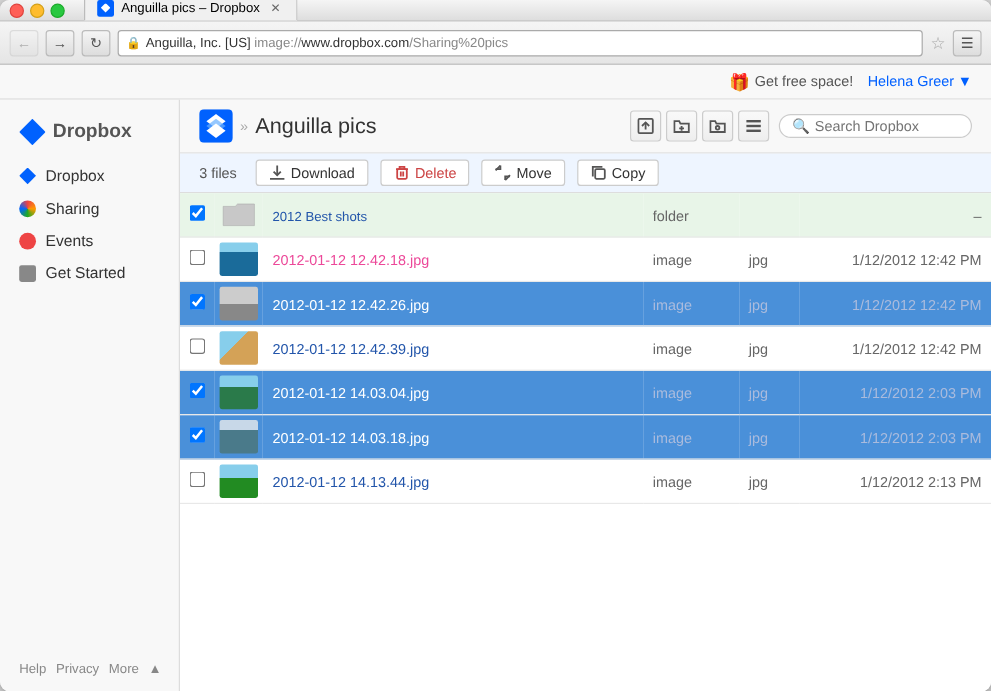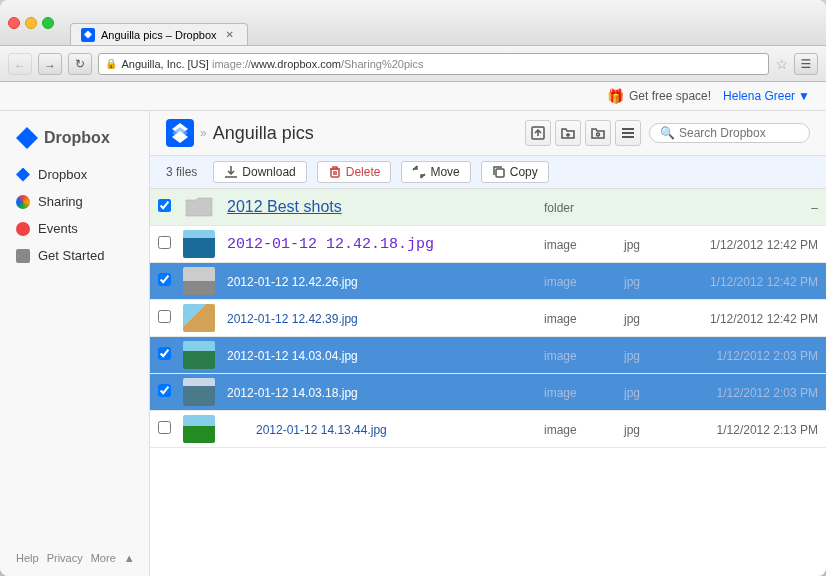--- a/index.html
+++ b/index.html
@@ -1,21 +1,21 @@
 <!DOCTYPE html>
 <html><head>
   <meta charset="utf-8">
   <style>
     * { box-sizing: border-box; margin: 0; padding: 0; }
     body { font-family: Arial, sans-serif; font-size: 13px; background: #ddd; width: 826px; height: 576px; overflow: hidden; }
 
     
     .browser-frame { width: 826px; height: 576px; background: #e8e8e8; border-radius: 8px; overflow: hidden; box-shadow: 0 2px 10px rgba(0,0,0,0.4); display: flex; flex-direction: column; }
 
-    .title-bar { background: linear-gradient(to bottom, #f5f5f5, #ddd); height: 46px; display: flex; align-items: center; padding: 0 8px; gap: 6px; border-bottom: 1px solid #bbb; text-align: center; }
+    .title-bar { background: linear-gradient(to bottom, #f5f5f5, #ddd); height: 18px; display: flex; align-items: center; padding: 0 8px; gap: 6px; border-bottom: 1px solid #bbb; text-align: center; }
     .traffic-lights { display: flex; gap: 5px; }
     .traffic-light { width: 12px; height: 12px; border-radius: 50%; }
     .tl-red { background: #ff5f57; border: 1px solid #e0443e; }
     .tl-yellow { background: #febc2e; border: 1px solid #d4a017; }
     .tl-green { background: #28c840; border: 1px solid #1aab29; }
 
     .tab-bar { display: flex; align-items: flex-end; margin-left: 10px; height: 100%; }
     .tab { background: #f0f0f0; border: 1px solid #bbb; border-bottom: none; border-radius: 4px 4px 0 0; padding: 4px 10px; font-size: 11px; display: flex; align-items: center; gap: 6px; height: 22px; }
     .tab-favicon { width: 14px; height: 14px; background: #0061fe; border-radius: 2px; display: inline-flex; align-items: center; justify-content: center; }
     .tab-favicon::after { content: ''; display: block; width: 8px; height: 8px; background: white; clip-path: polygon(50% 0%, 100% 50%, 50% 100%, 0% 50%); }
@@ -249,41 +249,41 @@
       <input type="checkbox" checked="" style="">
     </td>
     <td style="width:36px;padding:4px;">
                   <div style="width:32px;height:28px;display:flex;align-items:center;justify-content:center;">
       <svg width="28" height="24" viewBox="0 0 28 24" fill="none">
         <path d="M1,5 L11,5 L13,3 L27,3 L27,21 L1,21 Z" fill="#c8c8c8" stroke="#aaa" stroke-width="0.5"></path>
       </svg>
     </div>
                 </td>
     <td class="name-cell">
-      <span style="font-size:16px;color:#2255aa;text-decoration:underline;">2012 Best shots</span>
+      <span style="font-size:11px;color:#2255aa;">2012 Best shots</span>
     </td>
     <td style="width:80px;">
       <span style="font-size:12px;color:#666;">folder</span>
     </td>
     <td style="width:50px;">
       <span style="font-size:12px;color:#666;"></span>
     </td>
     <td class="date-cell">
       <span style="font-size:12px;color:#666;">–</span>
     </td>
   </tr>
               <tr class="file-row">
     <td class="checkbox-cell">
       <input type="checkbox" style="">
     </td>
     <td style="width:36px;padding:4px;">
                   <div style="width:32px;height:28px;background:linear-gradient(180deg,#87CEEB 30%,#1a6b9a 30%);border-radius:2px;"></div>
                 </td>
     <td class="name-cell">
-      <span style="font-size:15px;color:#6d28d9;font-family:Liberation Mono, monospace;">2012-01-12 12.42.18.jpg</span>
+      <span style="font-size:12px;color:#ec4899;">2012-01-12 12.42.18.jpg</span>
     </td>
     <td style="width:80px;">
       <span style="font-size:12px;color:#666;">image</span>
     </td>
     <td style="width:50px;">
       <span style="font-size:12px;color:#666;">jpg</span>
     </td>
     <td class="date-cell">
       <span style="font-size:12px;color:#666;">1/12/2012 12:42 PM</span>
     </td>
@@ -369,21 +369,21 @@
     </td>
   </tr>
               <tr class="file-row">
     <td class="checkbox-cell">
       <input type="checkbox" style="">
     </td>
     <td style="width:36px;padding:4px;">
                   <div style="width:32px;height:28px;background:linear-gradient(180deg,#87CEEB 40%,#228B22 40%);border-radius:2px;"></div>
                 </td>
     <td class="name-cell">
-      <span style="font-size:12px;color:#2255aa;margin-left:29px;">2012-01-12 14.13.44.jpg</span>
+      <span style="font-size:12px;color:#2255aa;">2012-01-12 14.13.44.jpg</span>
     </td>
     <td style="width:80px;">
       <span style="font-size:12px;color:#666;">image</span>
     </td>
     <td style="width:50px;">
       <span style="font-size:12px;color:#666;">jpg</span>
     </td>
     <td class="date-cell">
       <span style="font-size:12px;color:#666;">1/12/2012 2:13 PM</span>
     </td>

